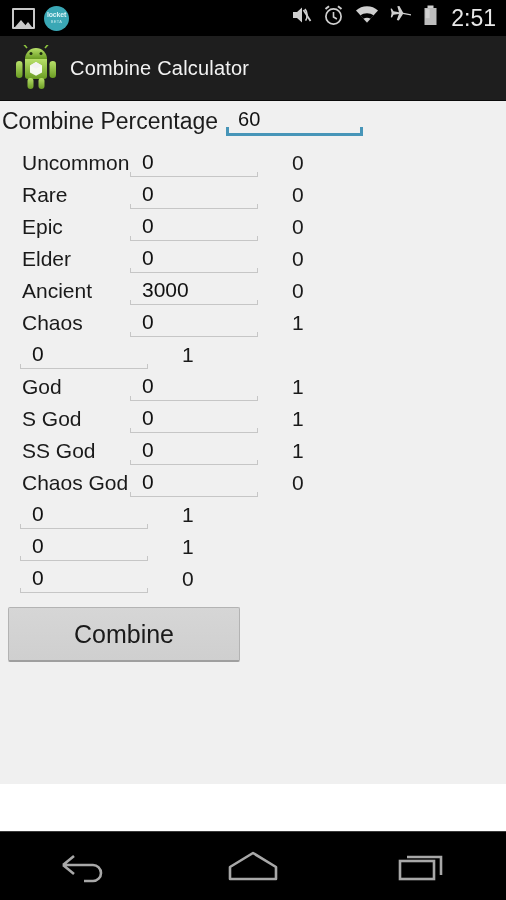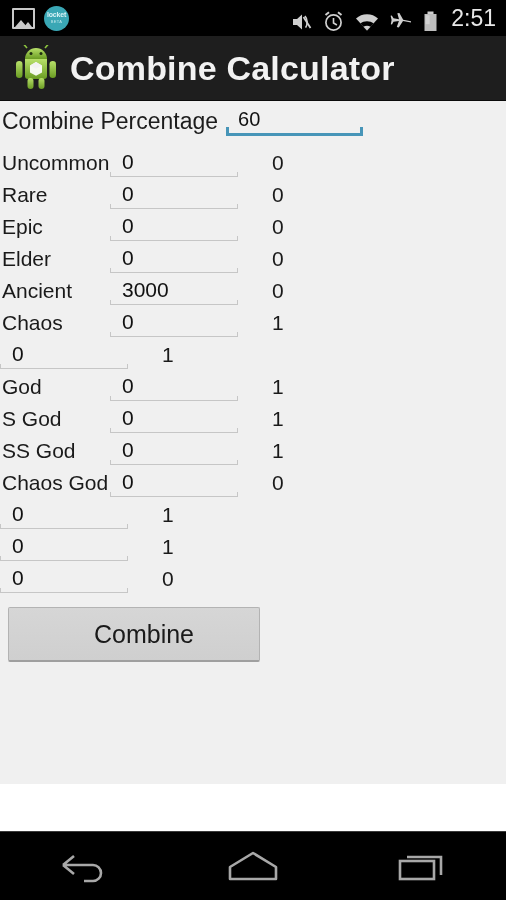--- a/index.html
+++ b/index.html
@@ -28,21 +28,21 @@
     box-sizing: border-box;
   }
   .statusbar .left {
     display: flex;
     align-items: center;
     gap: 9px;
   }
   .statusbar .spacer { flex: 1; }
   .statusbar .right {
     display: flex;
-    align-items: flex-end;
+    align-items: flex-start;
     gap: 11px;
   }
   .icon-photo {
     width: 19px; height: 17px;
     border: 2px solid #c9c9c9;
     border-radius: 1px;
     position: relative;
     overflow: hidden;
     background: #000;
   }
@@ -98,22 +98,22 @@
     border-bottom: 1px solid #0a0a0a;
   }
   .app-logo {
     width: 44px; height: 46px;
     position: relative;
     margin-right: 12px;
     flex: none;
   }
   .app-title {
     color: #f2f2f2;
-    font-size: 34px;
-    font-weight: bold;
+    font-size: 20px;
+    font-weight: normal;
     letter-spacing: .2px;
   }
 
   
   .content {
     background: #f0f0f0;
     height: 740px;
     position: relative;
     overflow: hidden;
   }
@@ -152,21 +152,21 @@
     content: "";
     position: absolute;
     bottom: 0;
     width: 3px;
     height: 9px;
     background: #4795b8;
   }
   .pct-underline:before { left: 0; }
   .pct-underline:after { right: 0; }
 
-  .grid { padding-top: 4px; }
+  .grid { padding-top: 4px; margin-left: 20px; }
   .row {
     display: flex;
     align-items: center;
     height: 32px;
   }
   .r-label {
     width: 110px;
     font-size: 21px;
     color: #1a1a1a;
     padding-left: 2px;
@@ -218,21 +218,20 @@
     border: 1px solid #b3b3b3;
     border-bottom: 2px solid #9f9f9f;
     border-radius: 2px;
     font-size: 25px;
     color: #1a1a1a;
     font-family: "Liberation Sans", sans-serif;
     display: flex;
     align-items: center;
     justify-content: center;
     cursor: pointer;
-    padding-left: 20px;
   }
 
   
   .ad-area {
     position: absolute;
     left: 0; right: 0;
     top: 668px;
     height: 72px;
     background: #f0f0f0;
   }

